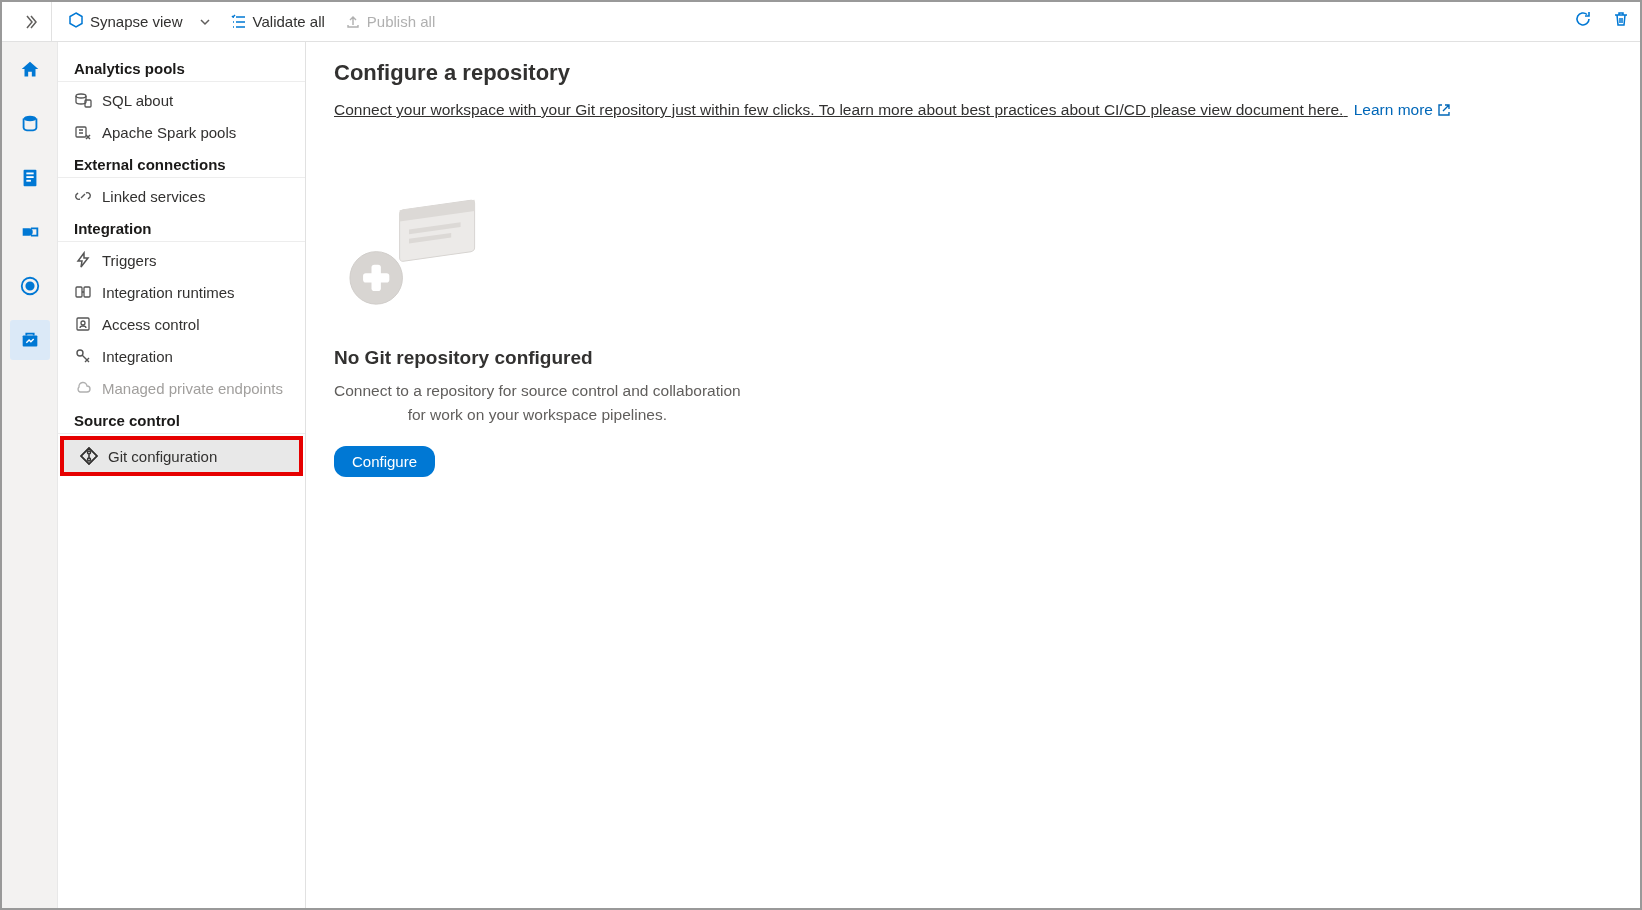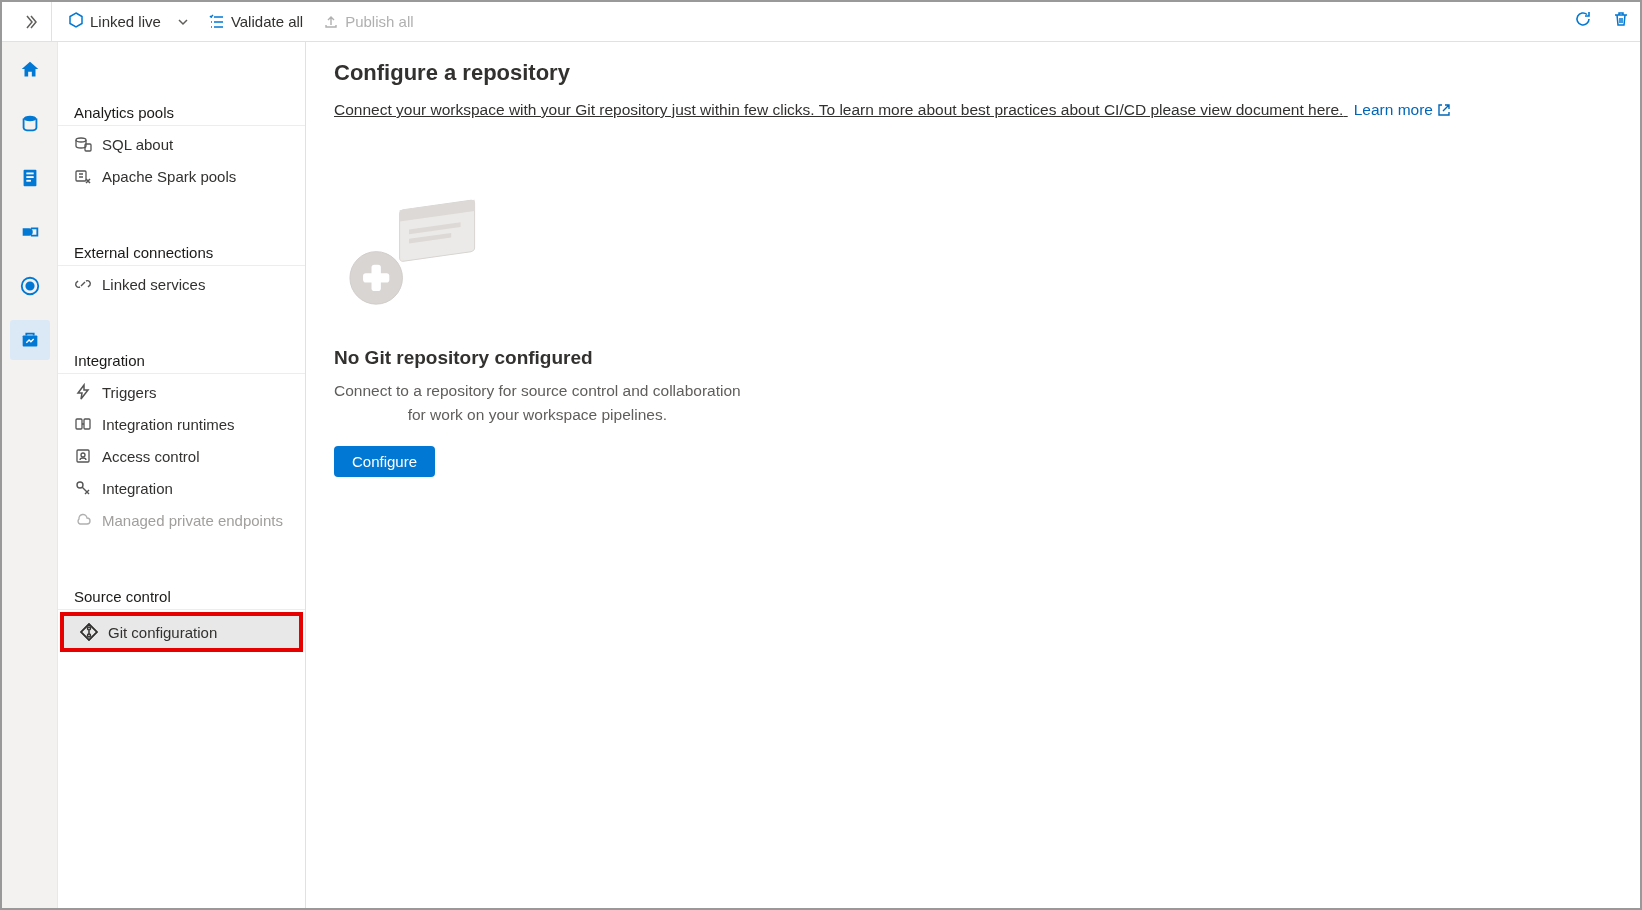--- a/index.html
+++ b/index.html
@@ -16,60 +16,60 @@
   .top-right-icon { color:#0078d4; font-size:18px; padding:4px;}
   
   .body-area { flex:1; display:flex; min-height:0;}
   
   .rail { width:56px; background:#f3f2f1; border-right:1px solid #e8e8e8; display:flex; flex-direction:column; align-items:center; padding-top:8px; gap:14px;}
   .rail-item { width:40px; height:40px; display:flex; align-items:center; justify-content:center; border-radius:3px; cursor:pointer;}
   .rail-item.active { background:#dbe9f7;}
   .rail-item svg { width:22px; height:22px; }
   
   .sidebar { width:248px; border-right:1px solid #e1e1e1; padding:10px 0 0 0; font-size:15px; color:#323130; overflow:auto;}
-  .sb-section-title { font-weight:400; font-size:15px; color:#1b1a19; padding:8px 16px 4px 16px; border-bottom:1px solid #ededed; margin-bottom:2px;margin-top:44px;}
+  .sb-section-title { font-weight:700; font-size:15px; color:#1b1a19; padding:8px 16px 4px 16px; border-bottom:1px solid #ededed; margin-bottom:2px;}
   .sb-item { display:flex; align-items:center; gap:10px; padding:7px 16px; cursor:pointer; white-space:nowrap;}
   .sb-item.disabled { color:#a19f9d; cursor:default;}
   .sb-item.selected { background:#e8e8e8;}
   .sb-item-icon { width:18px; height:18px; display:flex; align-items:center; justify-content:center; flex-shrink:0;}
   .sb-highlight { border:4px solid #e60000; margin:0 2px; }
   
   .main { flex:1; padding:18px 28px; display:flex; flex-direction:column; min-width:0;}
   .main h1 { font-size:22px; font-weight:600; color:#323130; margin-bottom:12px;}
   .main-desc { font-size:15.5px; color:#323130; margin-bottom:10px; line-height:1.5;text-decoration:underline;}
   .learn-link { color:#0067b8; cursor:pointer; margin-left:6px; display:inline-flex; align-items:center; gap:4px;}
   .action-row { display:flex; align-items:center; gap:22px; height:36px; border-bottom:1px solid #e1e1e1; margin-bottom:0; font-size:15px;}
   .action-row .action { display:flex; align-items:center; gap:6px; color:#b0b0b0; cursor:default;}
   .action-row .action svg { color:#b0b0b0;}
   
   .empty-area { flex:1; display:flex; flex-direction:column; align-items:flex-start; justify-content:flex-start; padding-top:60px;}
   .empty-illus { width:150px; height:140px; margin-bottom:16px;}
   .empty-title { font-size:19px; font-weight:600; color:#323130; margin-bottom:10px;}
   .empty-sub { font-size:15.5px; color:#605e5c; text-align:center; line-height:1.5; margin-bottom:20px;}
-  .configure-btn { background:#0078d4; color:#fff; border:none; font-size:15px; padding:7px 18px; border-radius:4px; cursor:pointer;}
+  .configure-btn { background:#0078d4; color:#fff; border:none; font-size:15px; padding:7px 18px; border-radius:12px; cursor:pointer;}
 </style>
 </head>
 <body>
 
 <div class="root">
 
   <div class="top-toolbar">
     <div class="chev-btn">
       <svg width="16" height="16" viewBox="0 0 16 16" stroke="#605e5c" fill="none" stroke-width="1.5">
           <path d="M5 2l5 6-5 6"></path>
           <path d="M9 2l5 6-5 6"></path>
         </svg>
     </div>
     <div class="item clickable">
       <span class="hex-icon">
         <svg width="16" height="16" viewBox="0 0 16 16" fill="none" stroke="#0078d4" stroke-width="1.5">
             <path d="M8 1l6 3.5v7L8 15l-6-3.5v-7z"></path>
           </svg>
       </span>
-      <span>Linked live</span>
+      <span>Synapse view</span>
       <svg width="12" height="12" viewBox="0 0 12 12" fill="none" stroke="#605e5c" stroke-width="1.5" style="margin-left:10px;">
           <path d="M2 4l4 4 4-4"></path>
         </svg>
     </div>
     <div class="item clickable">
       <svg width="16" height="16" viewBox="0 0 16 16" fill="none" stroke="#0078d4" stroke-width="1.5">
           <path d="M2 3h1M5 3h9M2 8h1M5 8h9M2 13h1M5 13h9"></path>
           <path d="M1 2l1 1 2-2" stroke="#0078d4"></path>
         </svg>
       <span>Validate all</span>

